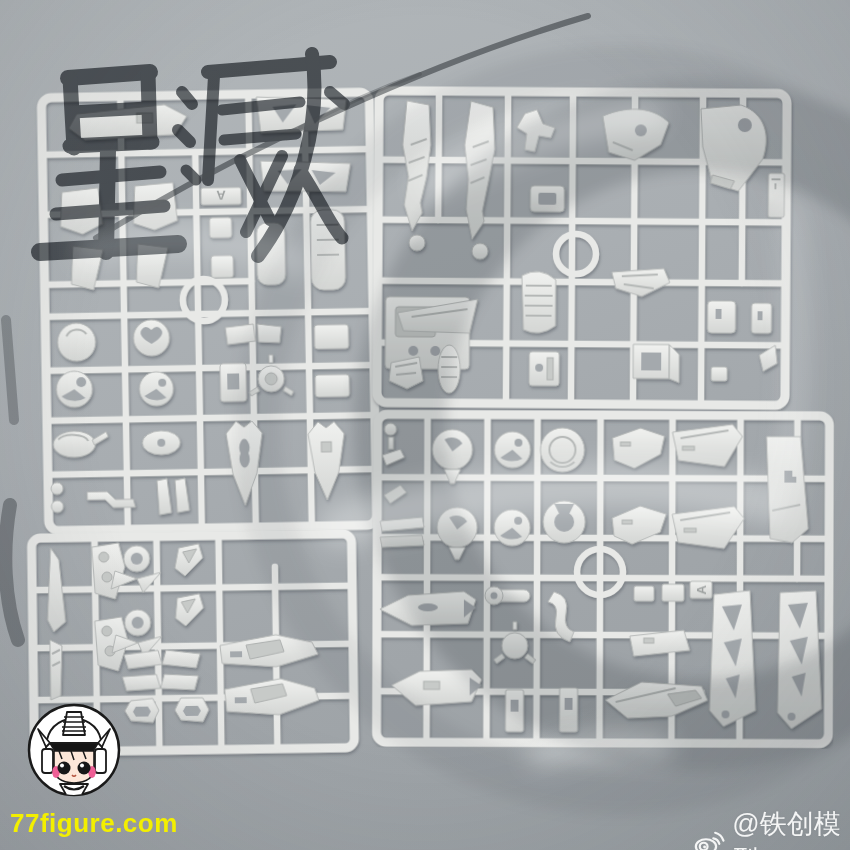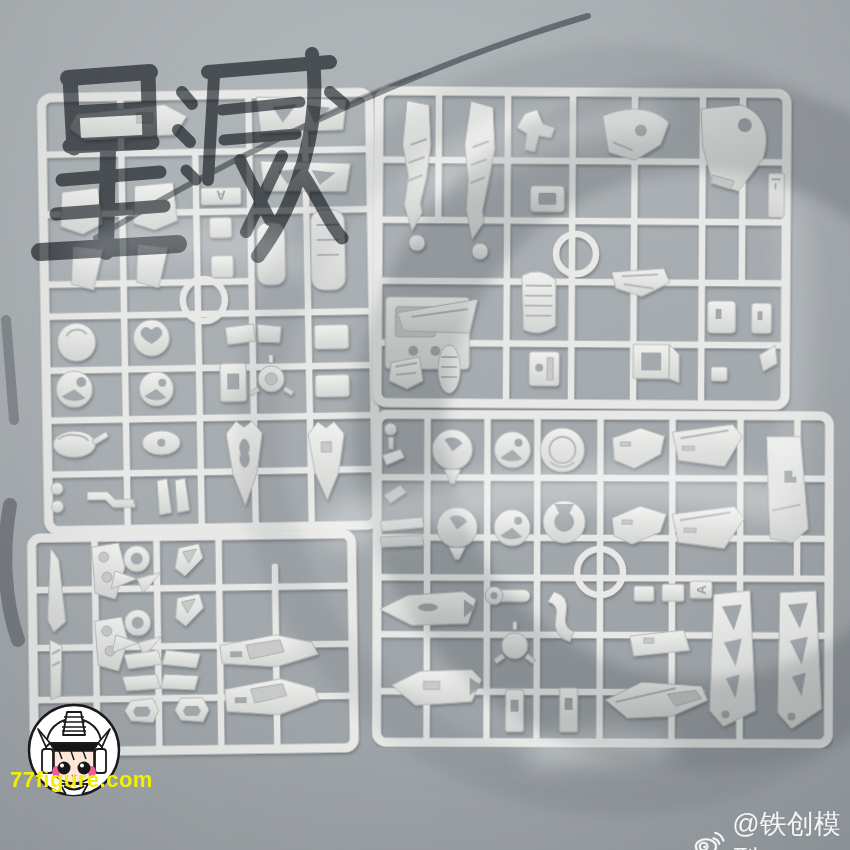--- a/index.html
+++ b/index.html
@@ -11,21 +11,21 @@
   .runner{fill:none;stroke:#e8e9e7;stroke-width:6.5;stroke-linecap:round;stroke-linejoin:round;}
   .frame{stroke-width:9;}
   .part{fill:url(#pg);stroke:#b6b9b8;stroke-width:1;}
   .part-dark{fill:#c7cac8;stroke:#aeb1b0;stroke-width:1;}
   .hole{fill:#a4a9ad;stroke:none;}
   .rib{stroke:#b4b7b6;stroke-width:2;fill:none;}
   .tag-letter{font-family:"Liberation Sans",sans-serif;font-size:13px;font-weight:bold;fill:#9da1a0;}
   #wm{mix-blend-mode:multiply;}
   #washes{mix-blend-mode:screen;}
   #mascot{position:absolute;left:26px;top:702px;width:96px;height:96px;}
-  #site-url{position:absolute;left:10px;top:767px;font-size:22px;font-weight:800;
+  #site-url{position:absolute;left:10px;top:808px;font-size:26px;font-weight:800;
             letter-spacing:0.5px;color:#f3ef00;}
   #weibo{position:absolute;left:694px;top:806px;display:flex;align-items:center;gap:7px;}
   #weibo .handle{font-size:27px;color:#f4f5f5;font-weight:500;
                  text-shadow:0 0 2px rgba(110,115,120,.35);}
   .vh{position:absolute;width:1px;height:1px;overflow:hidden;clip:rect(0 0 0 0);white-space:nowrap;}
   .vignette{background:radial-gradient(ellipse at 50% 45%,rgba(255,255,255,0) 55%,rgba(60,66,72,.14) 100%);}
 </style>
 </head>
 <body>
 

